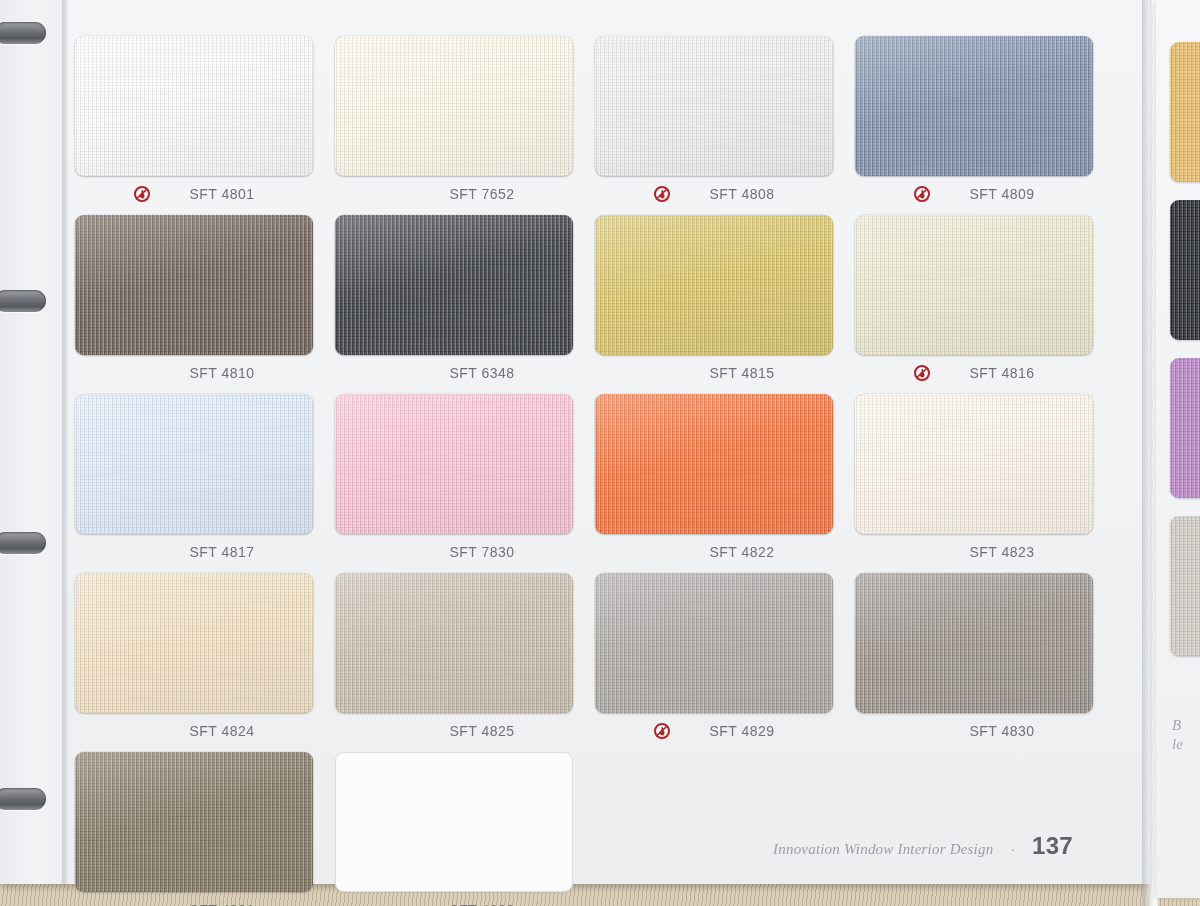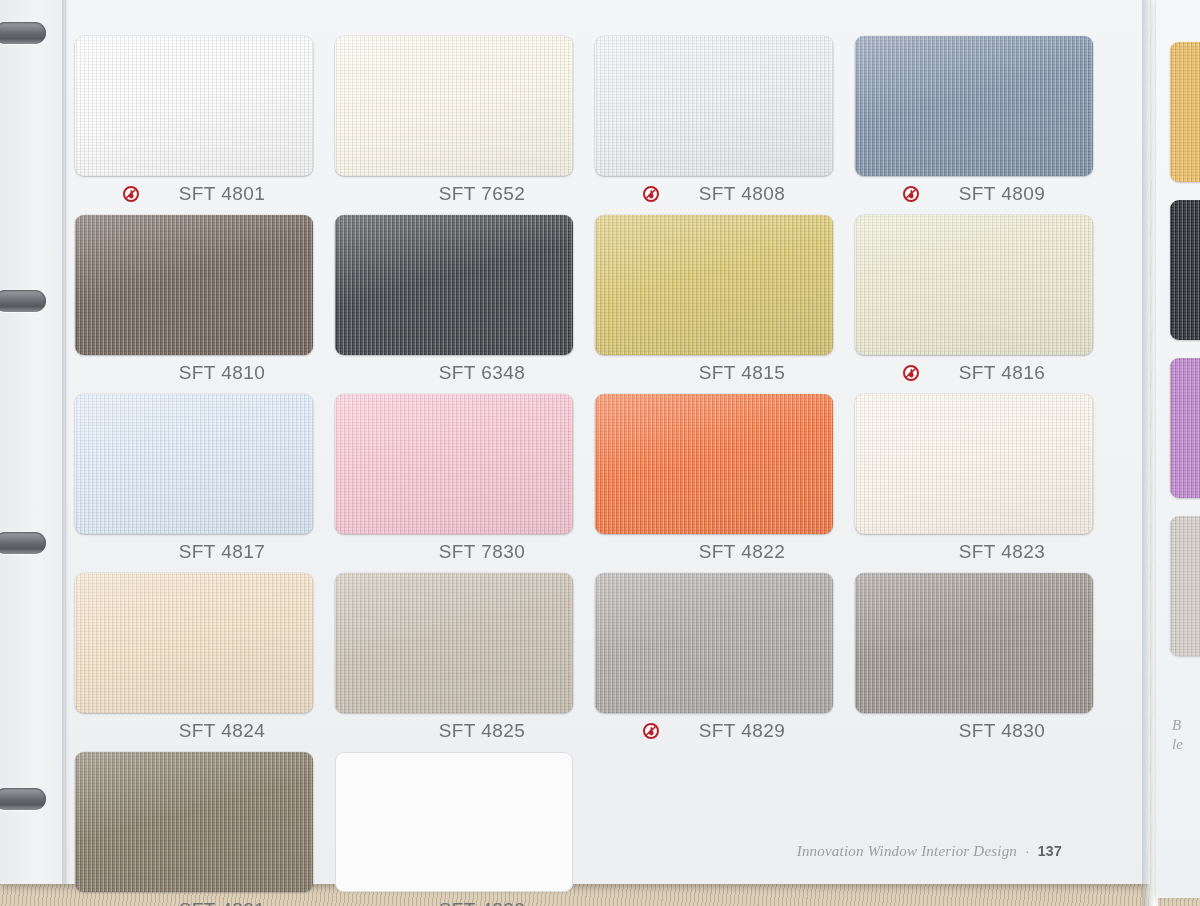--- a/index.html
+++ b/index.html
@@ -94,21 +94,21 @@
 
   .caption {
     margin-top:9px;
     height:18px;
     display:flex;
     align-items:center;
     justify-content:center;
     gap:8px;
   }
   .code {
-    font-size:19px;
+    font-size:14px;
     letter-spacing:.45px;
     color:#6e7176;
     white-space:nowrap;
     margin-left:32px;
   }
 
   
   .fr-badge {
     width:16px; height:16px; flex:none;
     border-radius:50%;
@@ -116,36 +116,36 @@
     border:2px solid #b81f26;
     position:relative;
     display:flex; align-items:center; justify-content:center;
   }
   .fr-badge svg { display:block; }
   .fr-badge.hidden { visibility:hidden; }
 
   
   #footer {
     position:absolute;
-    right:88px; bottom:24px;
-    display:flex; align-items:baseline; gap:8px;
+    right:77px; bottom:24px;
+    display:flex; align-items:baseline; gap:17px;
     color:#9a9da2;
   }
   #footer .brand {
     font-family:"Liberation Serif", serif;
     font-style:italic;
     font-size:15px;
     letter-spacing:.2px;
     color:#9b9ea3;
   }
   #footer .dot { font-size:14px; color:#9b9ea3; }
   #footer .pageno {
     font-family:"Liberation Sans", sans-serif;
     font-weight:bold;
-    font-size:14px;
+    font-size:24px;
     color:#5f6368;
     letter-spacing:.3px;
   }
 
   
   #gutter {
     position:absolute;
     left:1142px; top:0;
     width:16px; height:906px;
     background:linear-gradient(90deg,

